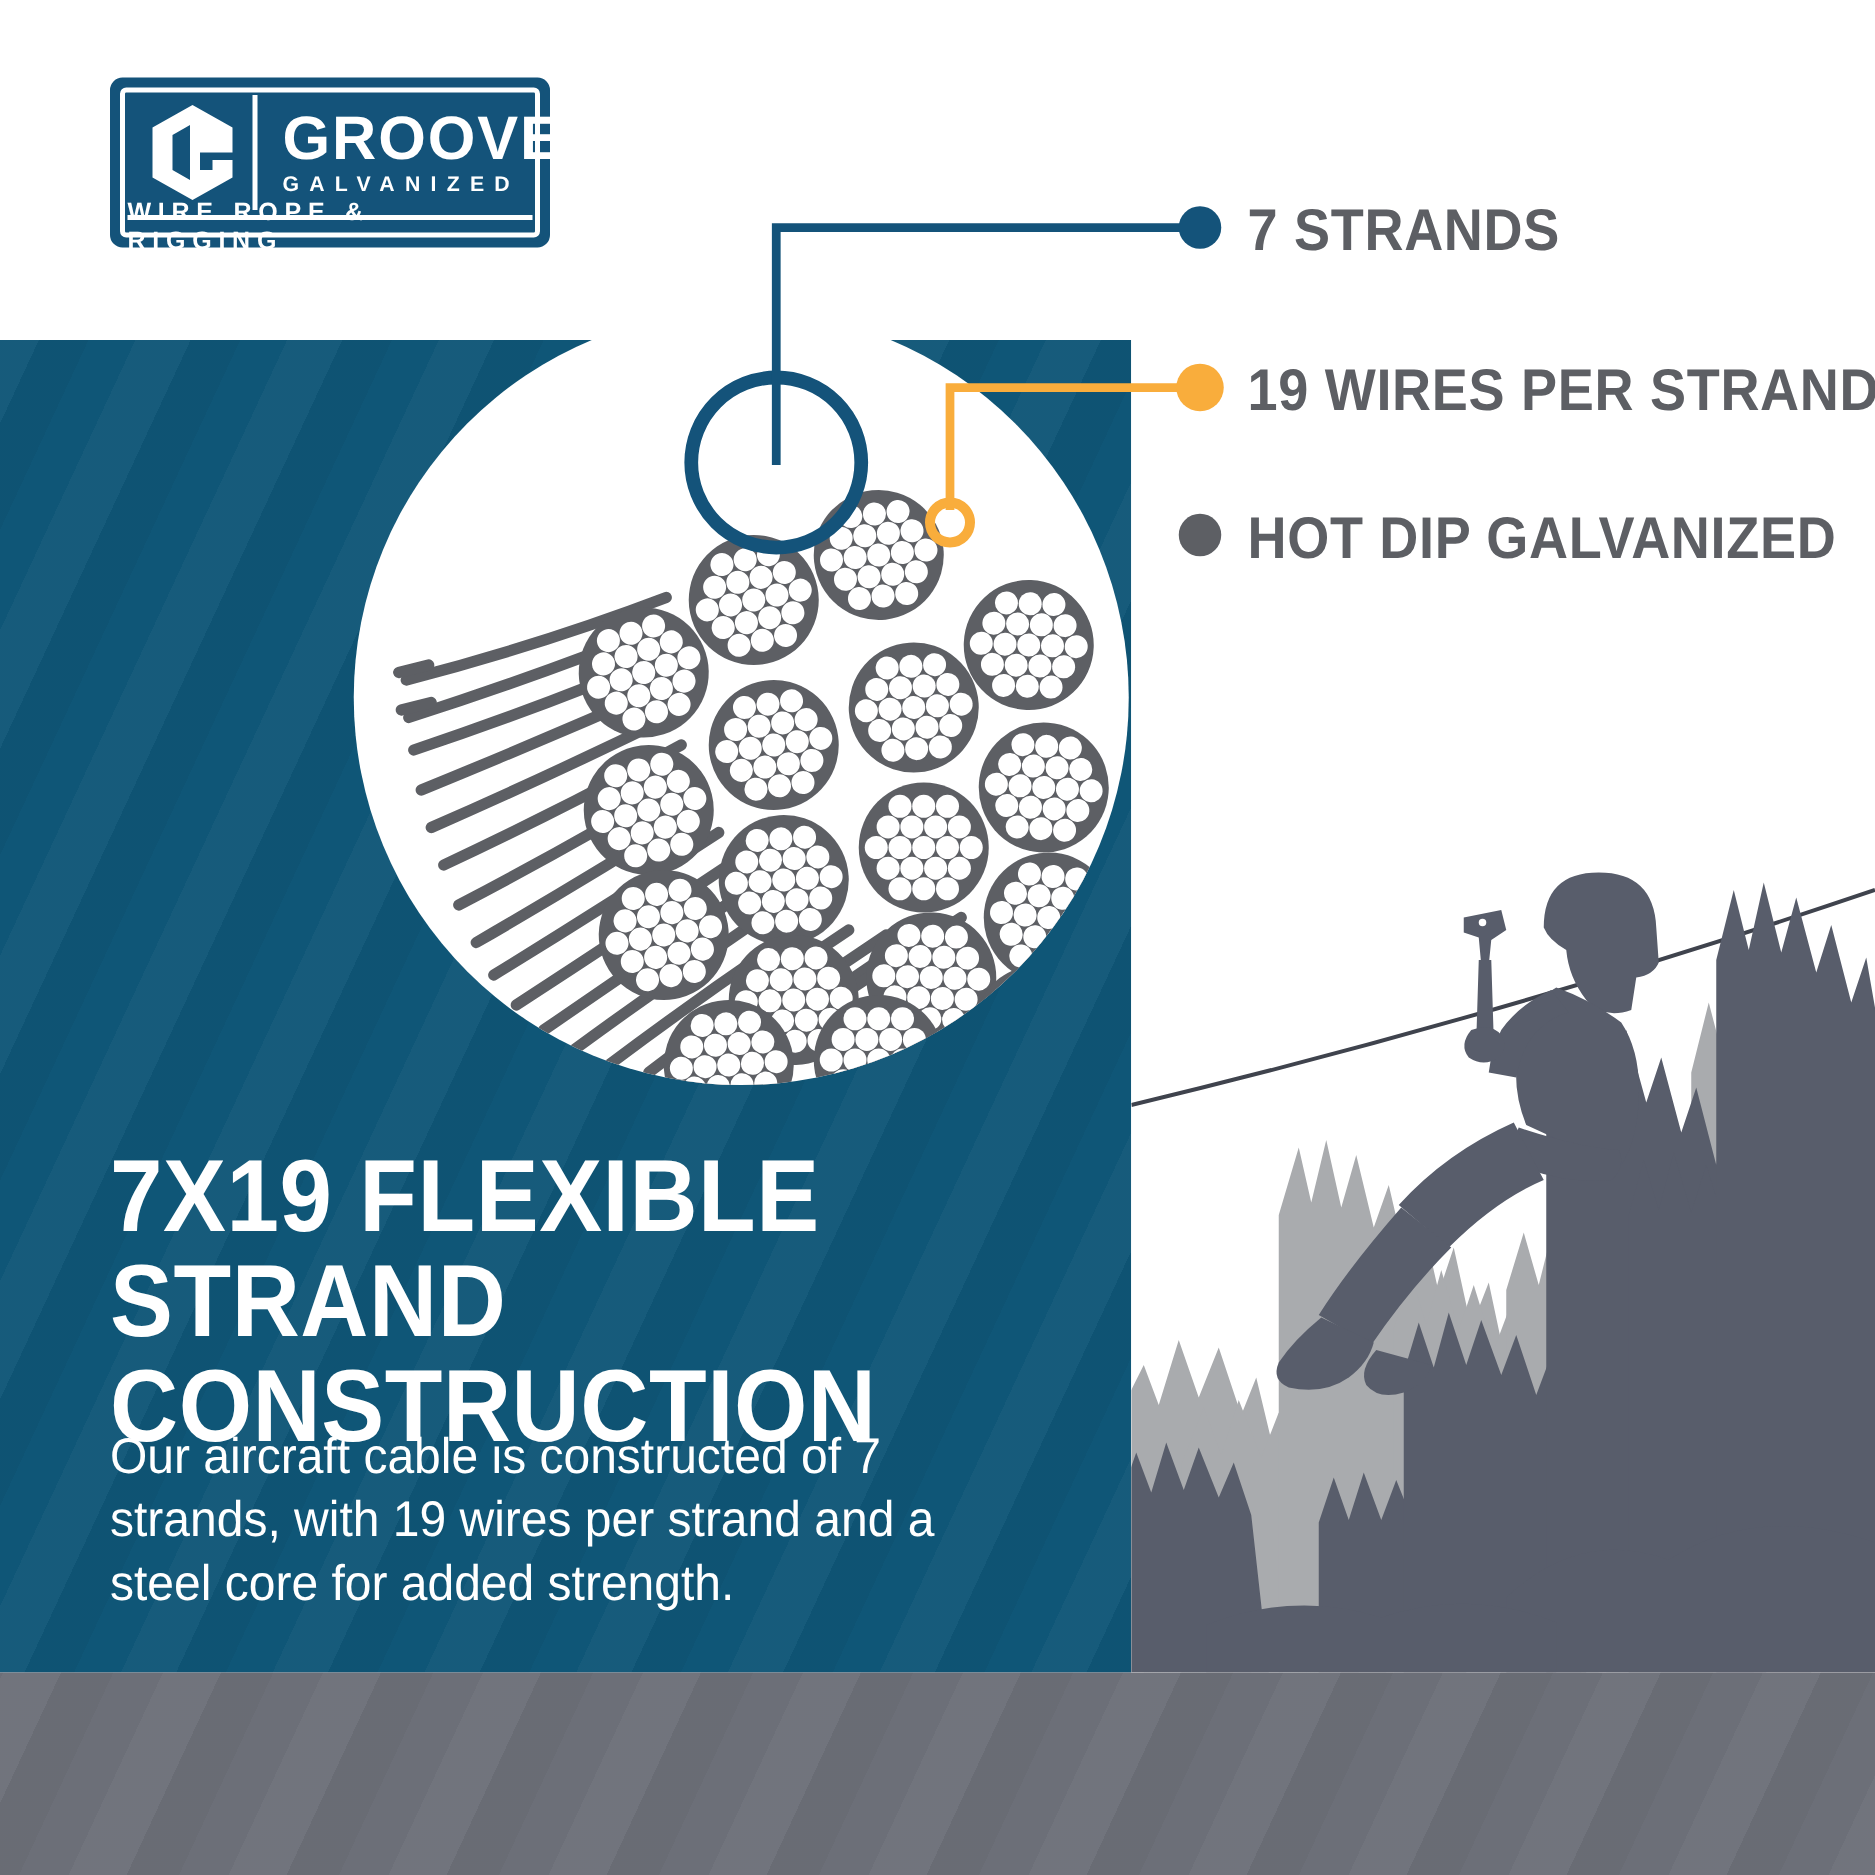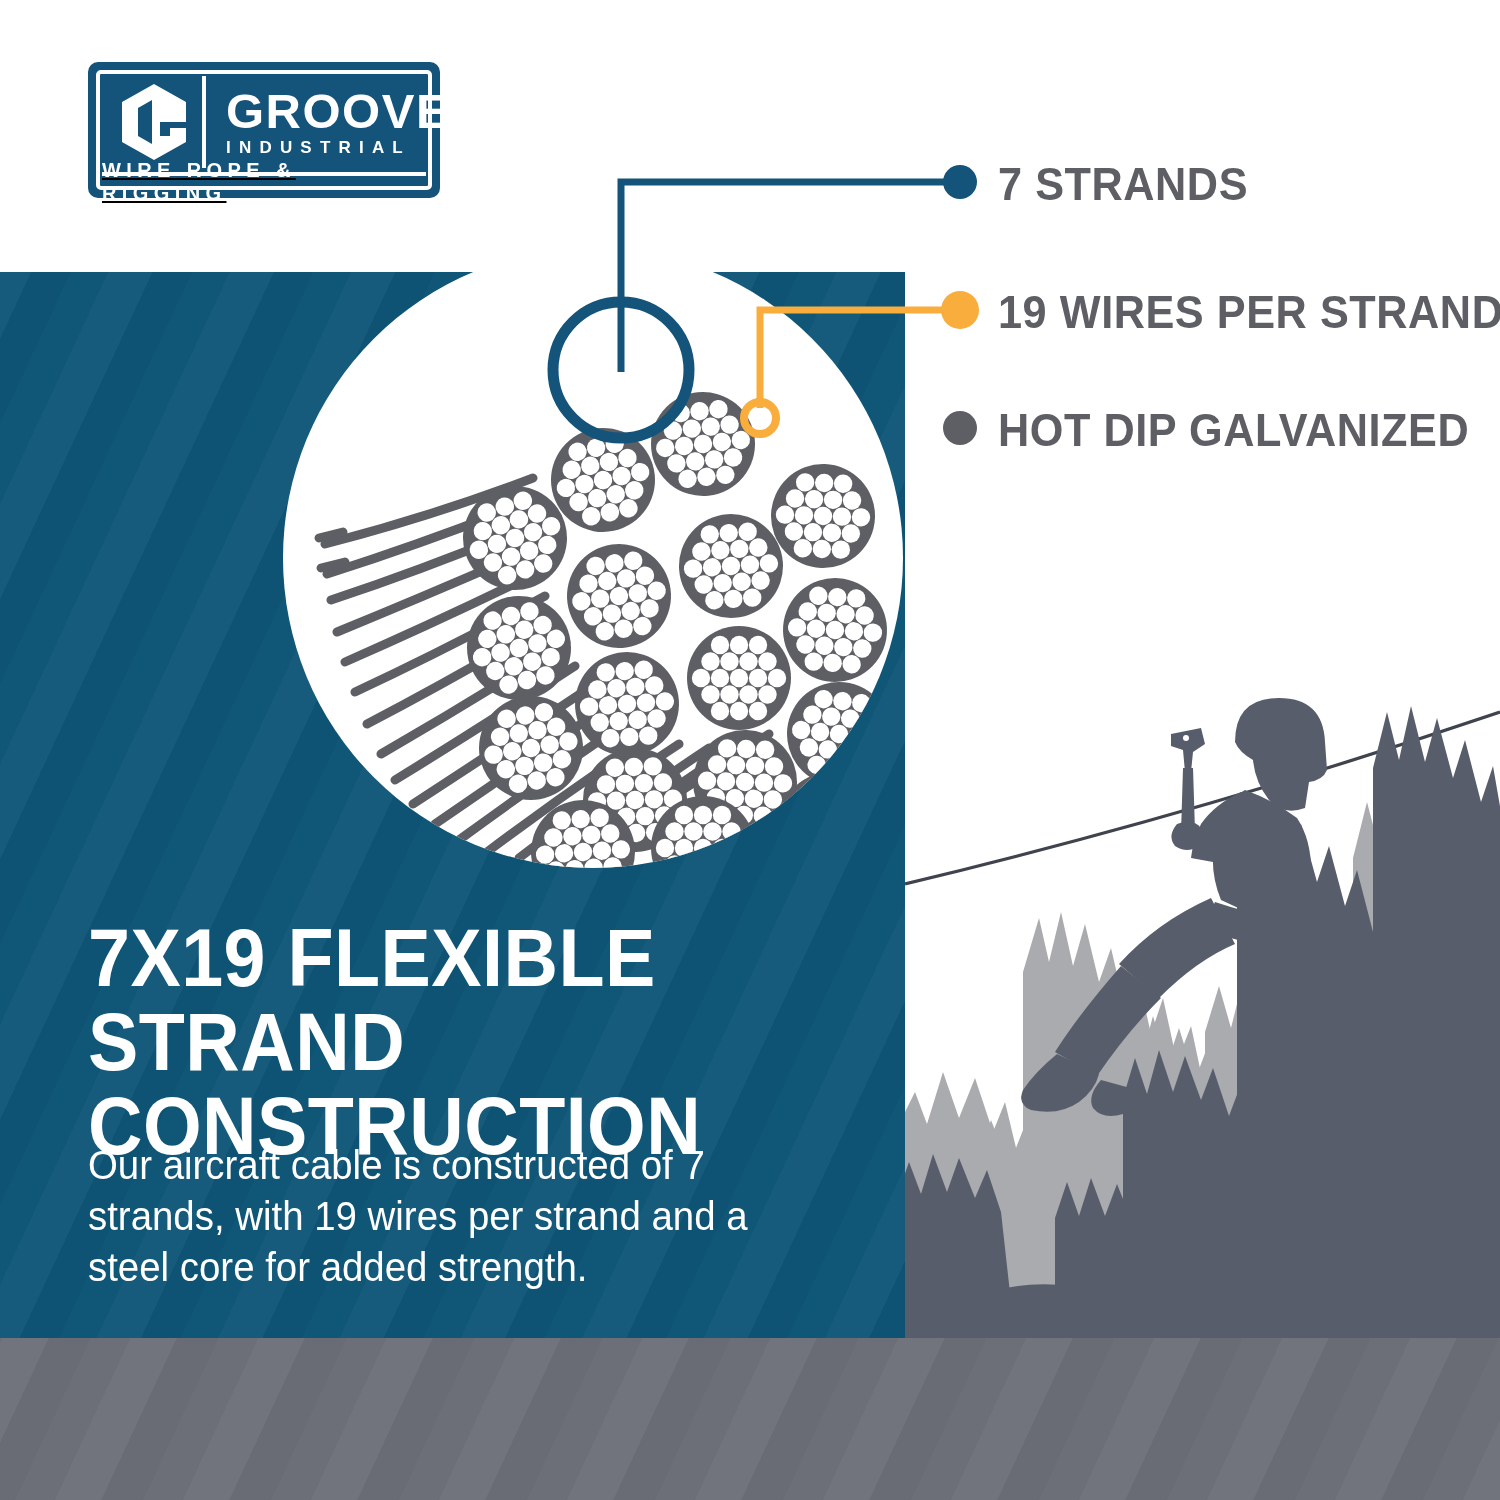--- a/index.html
+++ b/index.html
@@ -9,21 +9,21 @@
   
   #logo{position:absolute;left:88px;top:62px;width:352px;height:136px;}
   .logo-outer{position:absolute;inset:0;border:5px solid #14537a;border-radius:10px;background:#14537a;box-sizing:border-box;}
   .logo-inner{position:absolute;left:8px;top:8px;right:8px;bottom:8px;border:4px solid #ffffff;border-radius:5px;box-sizing:border-box;}
   .logo-topband{position:absolute;left:14px;top:14px;right:14px;height:92px;display:flex;}
   .logo-mark{width:100px;height:92px;position:relative;border-right:4px solid #ffffff;box-sizing:content-box;}
   .logo-words{flex:1;padding-left:20px;display:flex;flex-direction:column;justify-content:center;}
   .logo-word-main{color:#fff;font-family:"Liberation Sans Narrow","Liberation Sans",sans-serif;font-weight:bold;font-size:49px;line-height:50px;letter-spacing:1.5px;transform:scaleX(1.0);transform-origin:left center;}
   .logo-word-sub{color:#fff;font-family:"Liberation Sans",sans-serif;font-weight:bold;font-size:17px;line-height:20px;letter-spacing:8.2px;margin-top:2px;}
   .logo-rule{position:absolute;left:14px;top:110px;right:14px;height:4px;background:#ffffff;}
-  .logo-tag{position:absolute;left:14px;top:118px;right:14px;bottom:14px;display:flex;align-items:center;justify-content:center;text-decoration:underline;}
+  .logo-tag{position:absolute;left:14px;top:118px;right:14px;bottom:14px;display:flex;align-items:center;justify-content:center;}
   .logo-tag span{color:#fff;font-weight:bold;font-size:20px;letter-spacing:5.4px;}
 
   
   #blue-panel{position:absolute;left:0;top:272px;width:905px;height:1066px;background:#0f5677;overflow:hidden;}
   #blue-panel .stripes{position:absolute;inset:-200px;background:repeating-linear-gradient(115deg,
       rgba(255,255,255,0.000) 0px, rgba(255,255,255,0.000) 34px,
       rgba(255,255,255,0.030) 34px, rgba(255,255,255,0.030) 74px,
       rgba(0,0,0,0.035) 74px, rgba(0,0,0,0.035) 110px);}
 
   
@@ -268,21 +268,21 @@
 
     <div class="logo-topband">
       <div class="logo-mark">
         <svg width="100" height="92" viewBox="0 0 100 92">
           <path d="M52,8 L84,26 L84,46 L58,46 L58,60 L68,60 L68,52 L84,52 L84,66 L52,84 L20,66 L20,26 Z
                    M50,24 L36,32 L36,60 L50,68 L50,32 Z" fill="#ffffff" fill-rule="evenodd"></path>
         </svg>
       </div>
       <div class="logo-words">
         <div class="logo-word-main">GROOVE</div>
-        <div class="logo-word-sub">INDUSTRIAL</div>
+        <div class="logo-word-sub">GALVANIZED</div>
       </div>
     </div>
 
     <div class="logo-rule"></div>
 
     <div class="logo-tag">
       <span>WIRE ROPE &amp; RIGGING</span>
     </div>
   </div>
 

